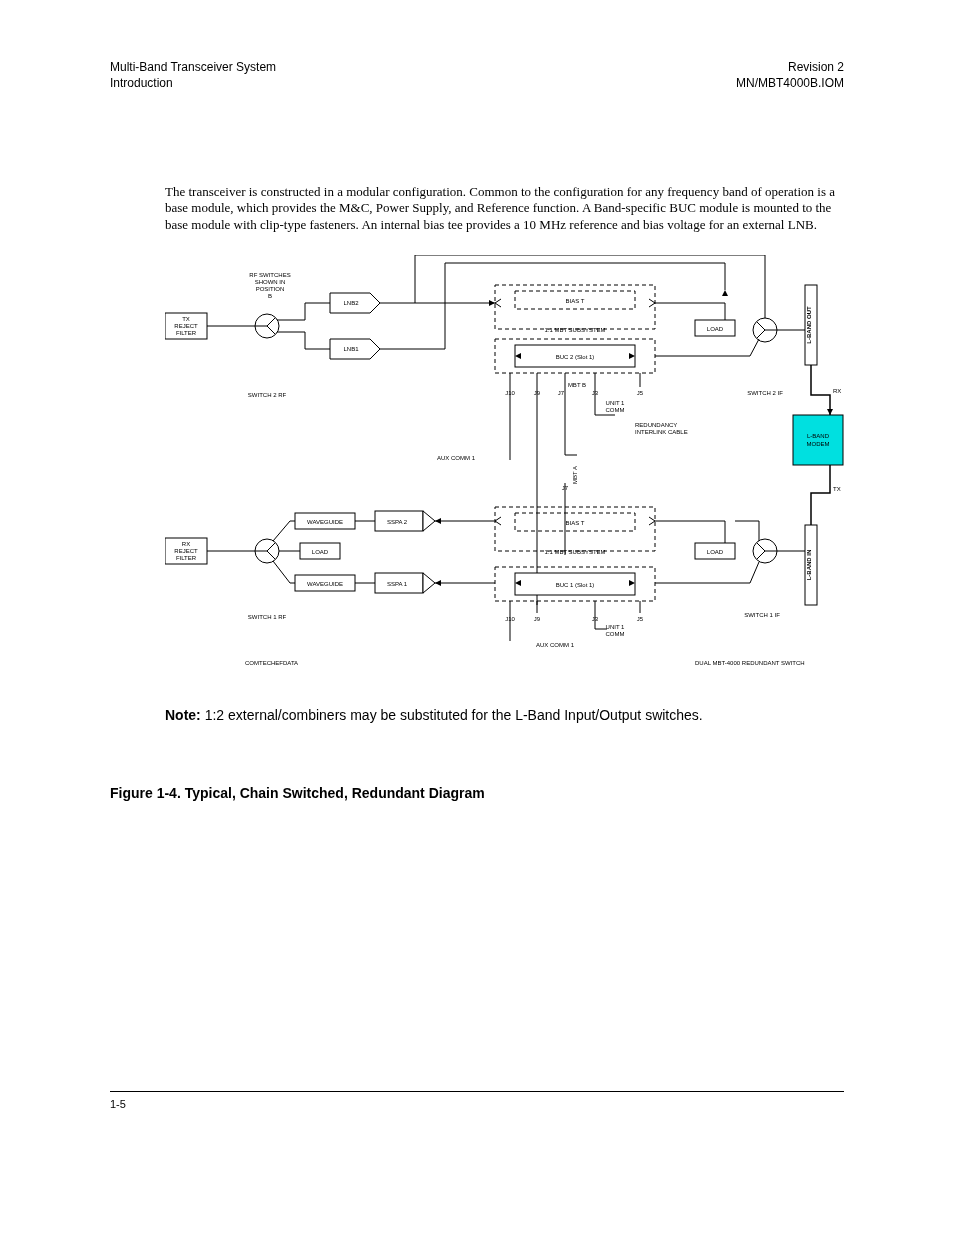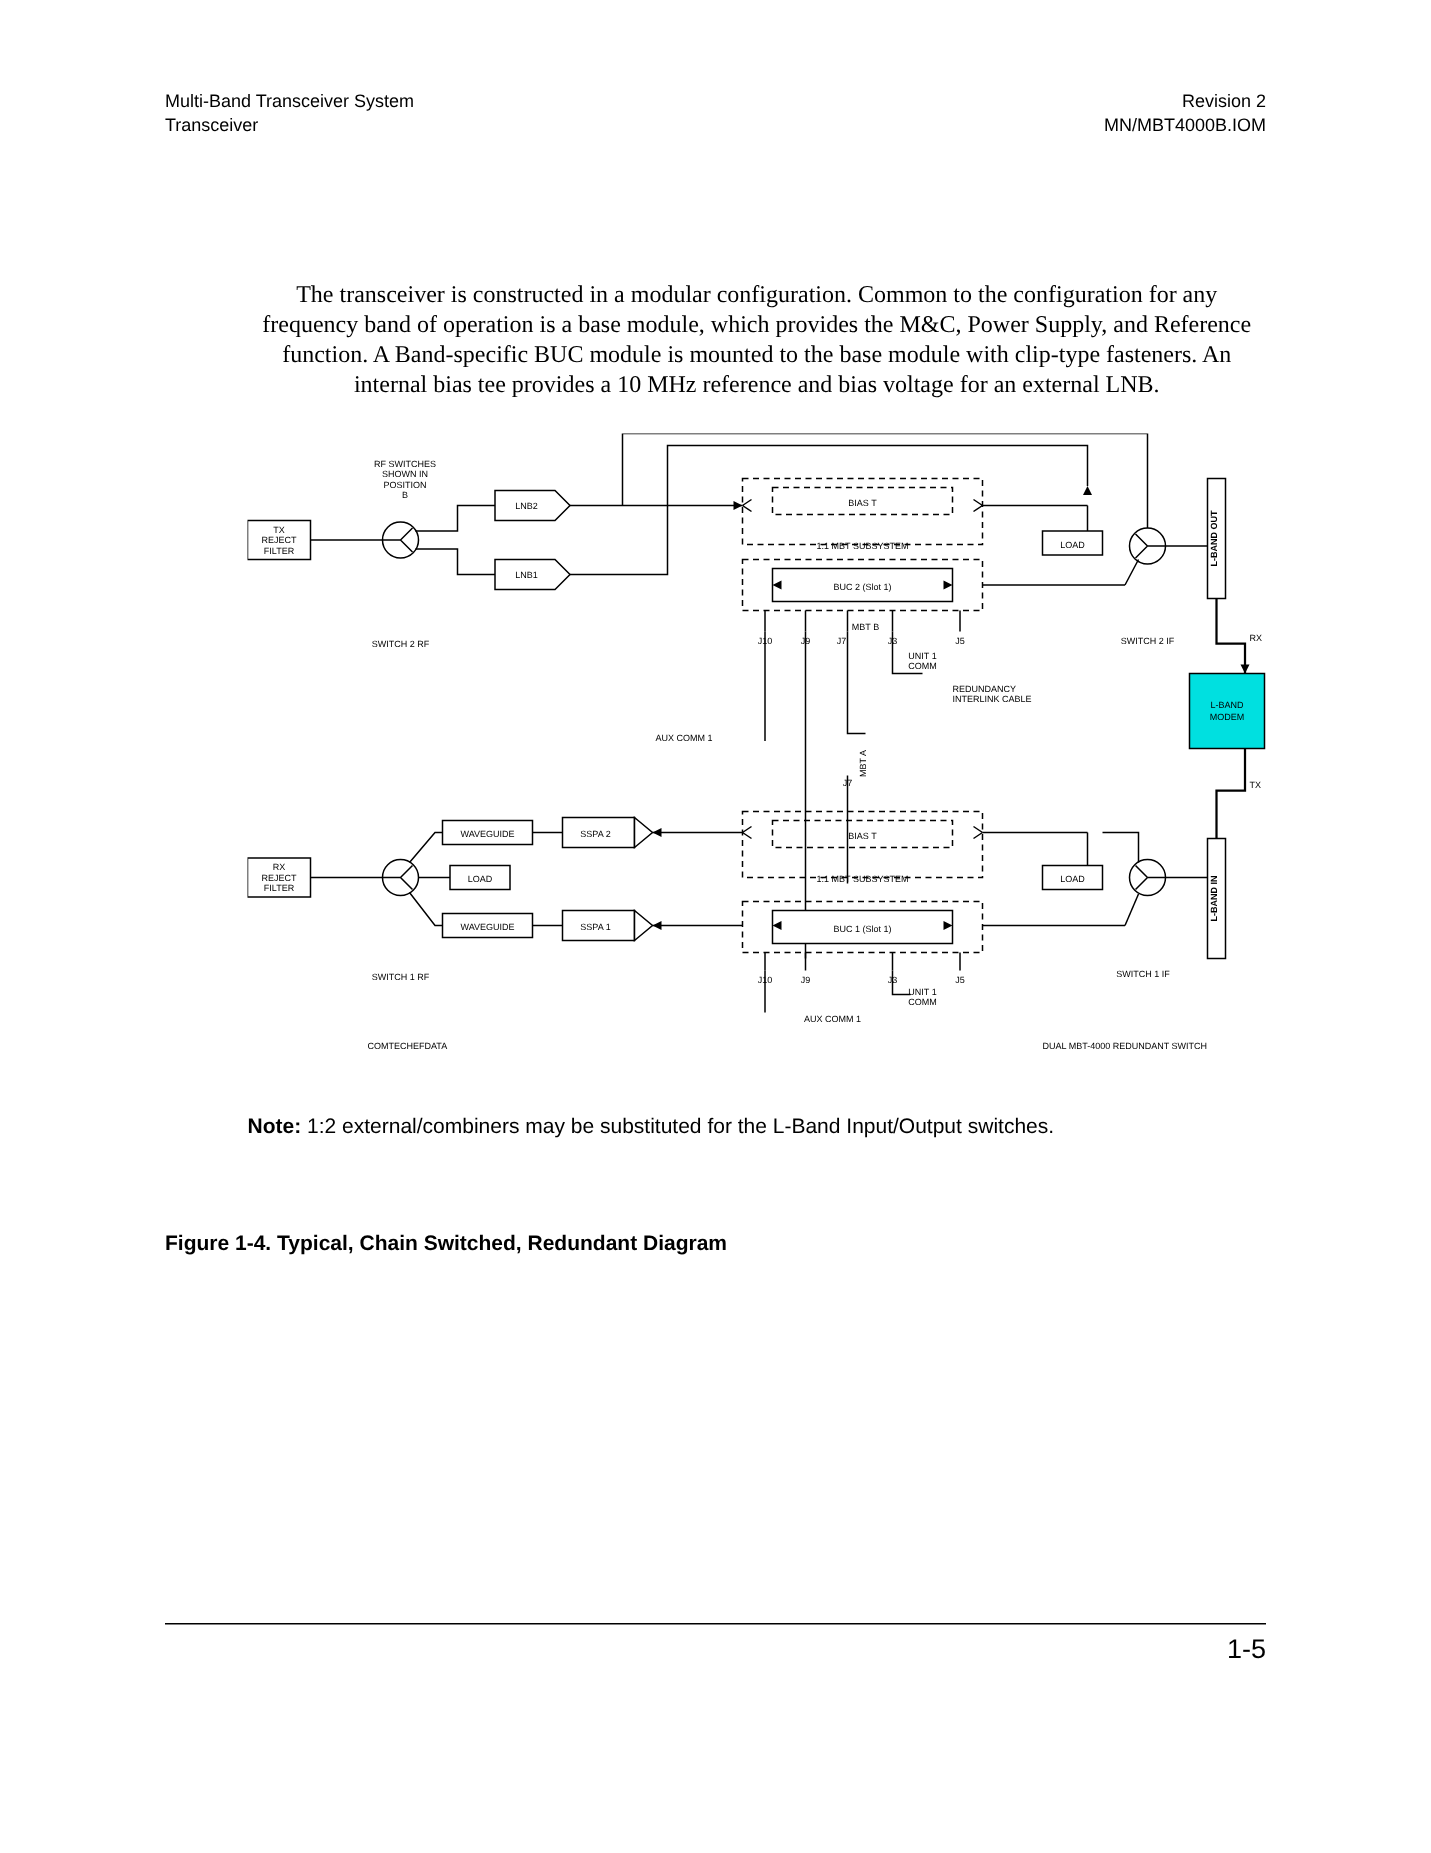--- a/index.html
+++ b/index.html
@@ -29,24 +29,23 @@
   h2 {
     font-size: 22px;
     margin: 0 0 18px 0;
     font-weight: bold;
     font-family: Arial, Helvetica, sans-serif;
   }
   h2 .num { font-variant: normal; }
   h2 .title { font-variant: small-caps; letter-spacing: 0.5px; }
   .body-text {
     margin-left: 55px;
-    font-size: 16px;
+    font-size: 13px;
     line-height: 1.25;
     margin-bottom: 14px;
-    text-align: center;
   }
   .note-text {
     margin-left: 55px;
     font-size: 14px;
     font-family: Arial, Helvetica, sans-serif;
     margin-top: 18px;
   }
   .note-text .bold { font-weight: bold; text-align: right; }
   .fig-caption {
     text-align: left;
@@ -55,22 +54,22 @@
     margin-top: 48px;
     font-family: Arial, Helvetica, sans-serif;
   }
   .diagram-wrap {
     margin-left: 55px;
     margin-top: 8px;
   }
   .footer {
     margin-top: auto;
     border-top: 1px solid #000;
-    text-align: right;
-    font-size: 18px;
+    text-align: left;
+    font-size: 11px;
     padding-top: 6px;
     font-family: Arial, Helvetica, sans-serif;
   }
   svg text {
     font-family: Arial, Helvetica, sans-serif;
     font-size: 6px;
     fill: #000;
   }
   svg .box { fill: #fff; stroke: #000; stroke-width: 1; }
   svg .dash { fill: none; stroke: #000; stroke-width: 1; stroke-dasharray: 4 3; }
@@ -81,21 +80,21 @@
   svg .vert { writing-mode: vertical-rl; }
 </style>
 </head>
 <body>
 
 <div class="page">
 
   <div class="header">
     <div class="left">
       <div>Multi-Band Transceiver System</div>
-      <div>Transceiver</div>
+      <div>Introduction</div>
     </div>
     <div class="right">
       <div>Revision 2</div>
       <div>MN/MBT4000B.IOM</div>
     </div>
   </div>
 
 
   <p class="body-text">The transceiver is constructed in a modular configuration. Common to the configuration for any frequency band of operation is a base module, which provides the M&amp;C, Power Supply, and Reference function. A Band-specific BUC module is mounted to the base module with clip-type fasteners. An internal bias tee provides a 10 MHz reference and bias voltage for an external LNB.</p>
 

